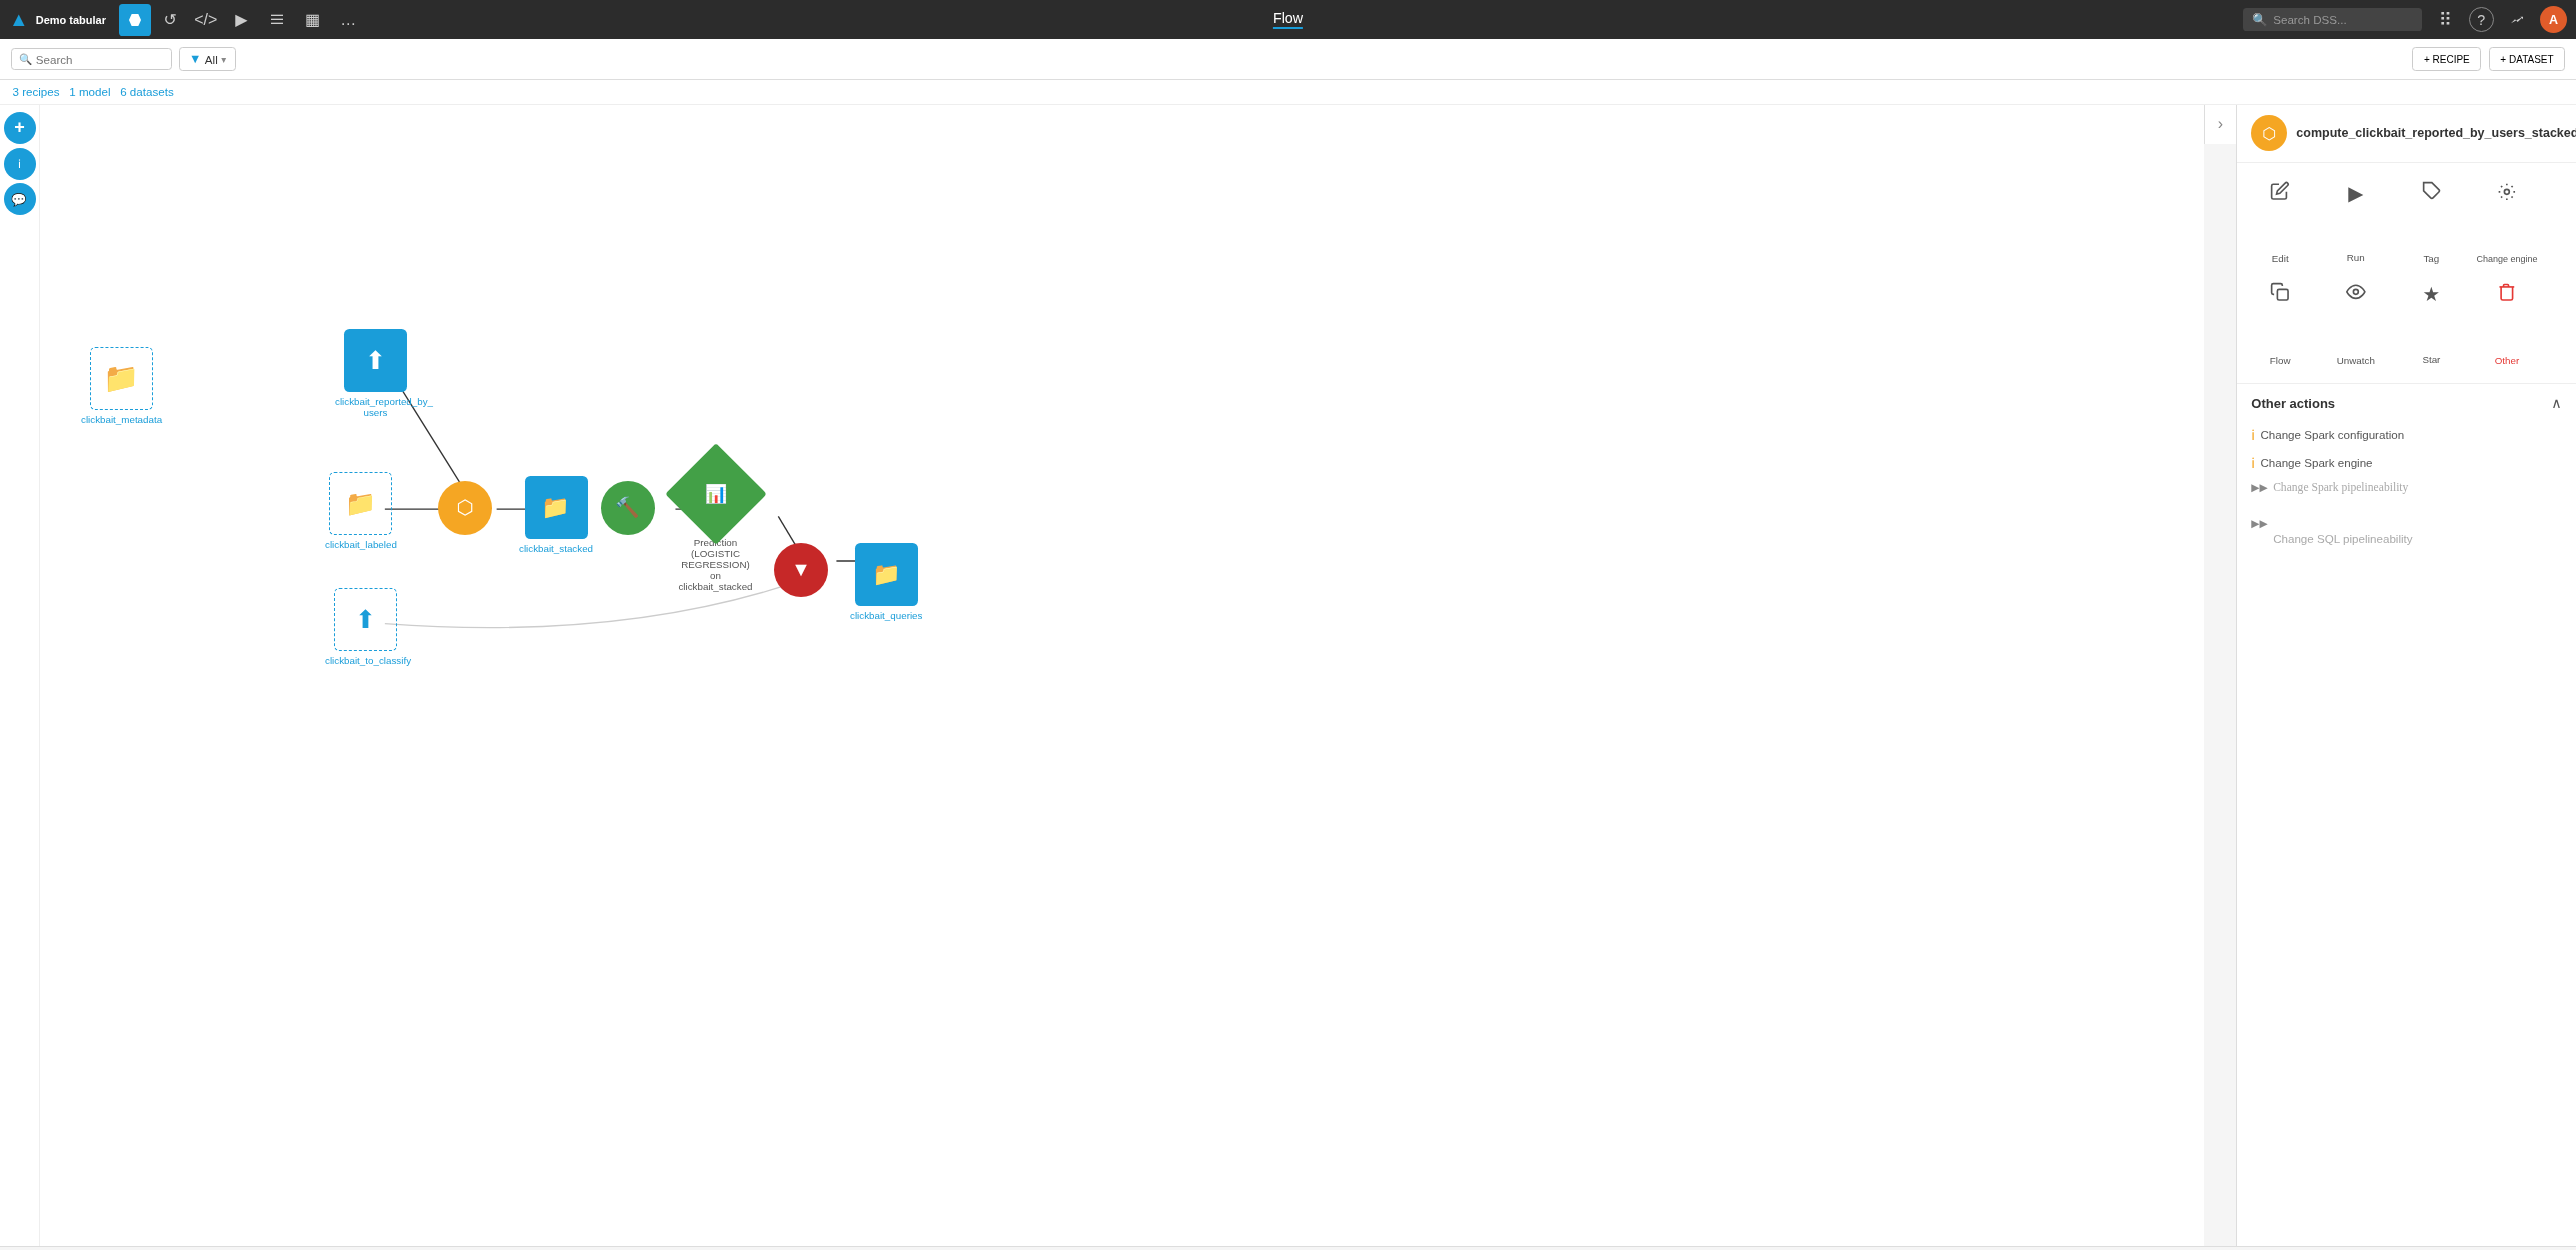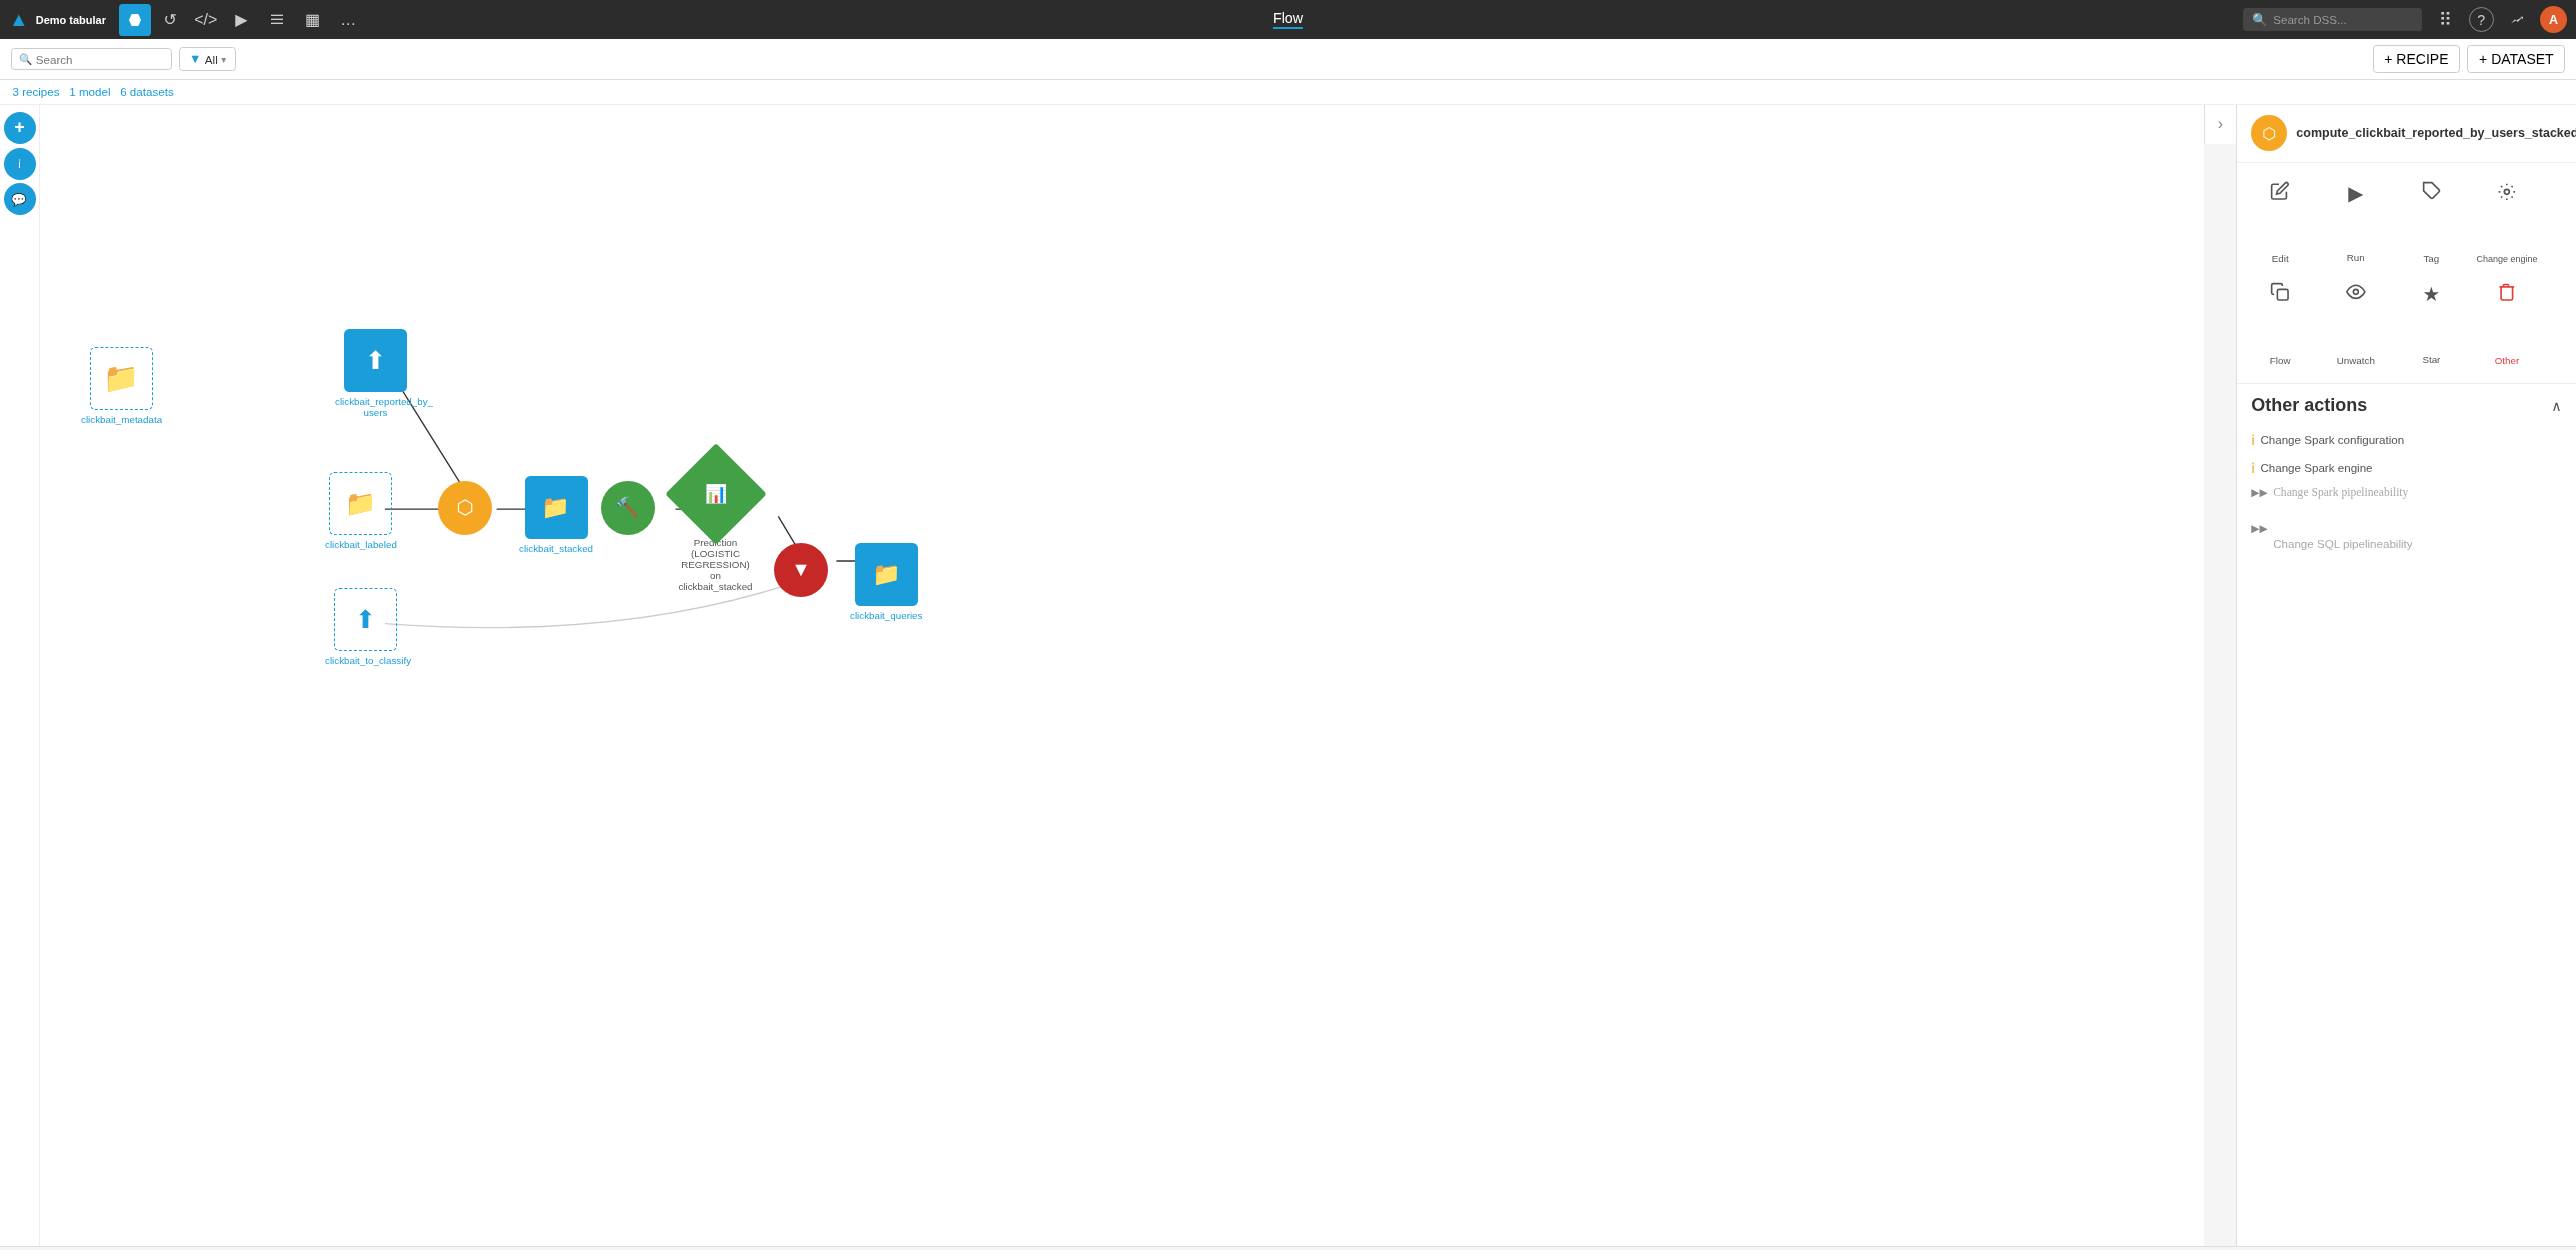--- a/index.html
+++ b/index.html
@@ -52,21 +52,21 @@
     .toolbar-filter {
       display: flex; align-items: center; gap: 3.6px;
       border: 0.9px solid #ccc; border-radius: 3.6px; padding: 3.6px 9px; cursor: pointer;
       font-size: 11.6px; color: #333;
     }
     .filter-icon { color: #1a9dd9; font-size: 12.5px; }
     .toolbar-sep { flex: 1; }
     .btn-recipe, .btn-dataset {
       display: flex; align-items: center; gap: 3.6px;
       border: 0.9px solid #ccc; border-radius: 3.6px; padding: 5.4px 10.7px;
-      cursor: pointer; font-size: 14px; background: #fff;
+      cursor: pointer; font-size: 10px; background: #fff;
     }
 
     
     .stats-bar {
       padding: 5.4px 12.5px; font-size: 11.6px; color: #555;
       background: #fff; border-bottom: 0.9px solid #eee;
     }
     .stats-bar a { color: #1a9dd9; text-decoration: none; text-align: right; }
 
     
@@ -112,21 +112,21 @@
     .action-btn .label { font-size: 9.8px; color: #555; margin-top: 44px; }
     .action-btn.delete .icon { color: #e53935; }
     .action-btn.delete .label { color: #e53935; }
 
     
     .other-actions { padding: 10.7px 14.3px; }
     .other-actions-header {
       display: flex; justify-content: space-between; align-items: center;
       margin-bottom: 9px;
     }
-    .other-actions-title { font-size: 18px; font-weight: 600; color: #333; }
+    .other-actions-title { font-size: 13px; font-weight: 600; color: #333; }
     .other-actions-toggle { cursor: pointer; color: #555; font-size: 14.3px; }
     .other-action-item {
       display: flex; align-items: center; gap: 5.4px;
       padding: 4.5px 0; font-size: 11.6px; color: #555; cursor: pointer;
     }
     .other-action-icon { color: #f5a623; font-size: 11.6px; }
     .other-action-icon-arrow { color: #888; font-size: 10.7px; }
 
     
     .side-icons {

